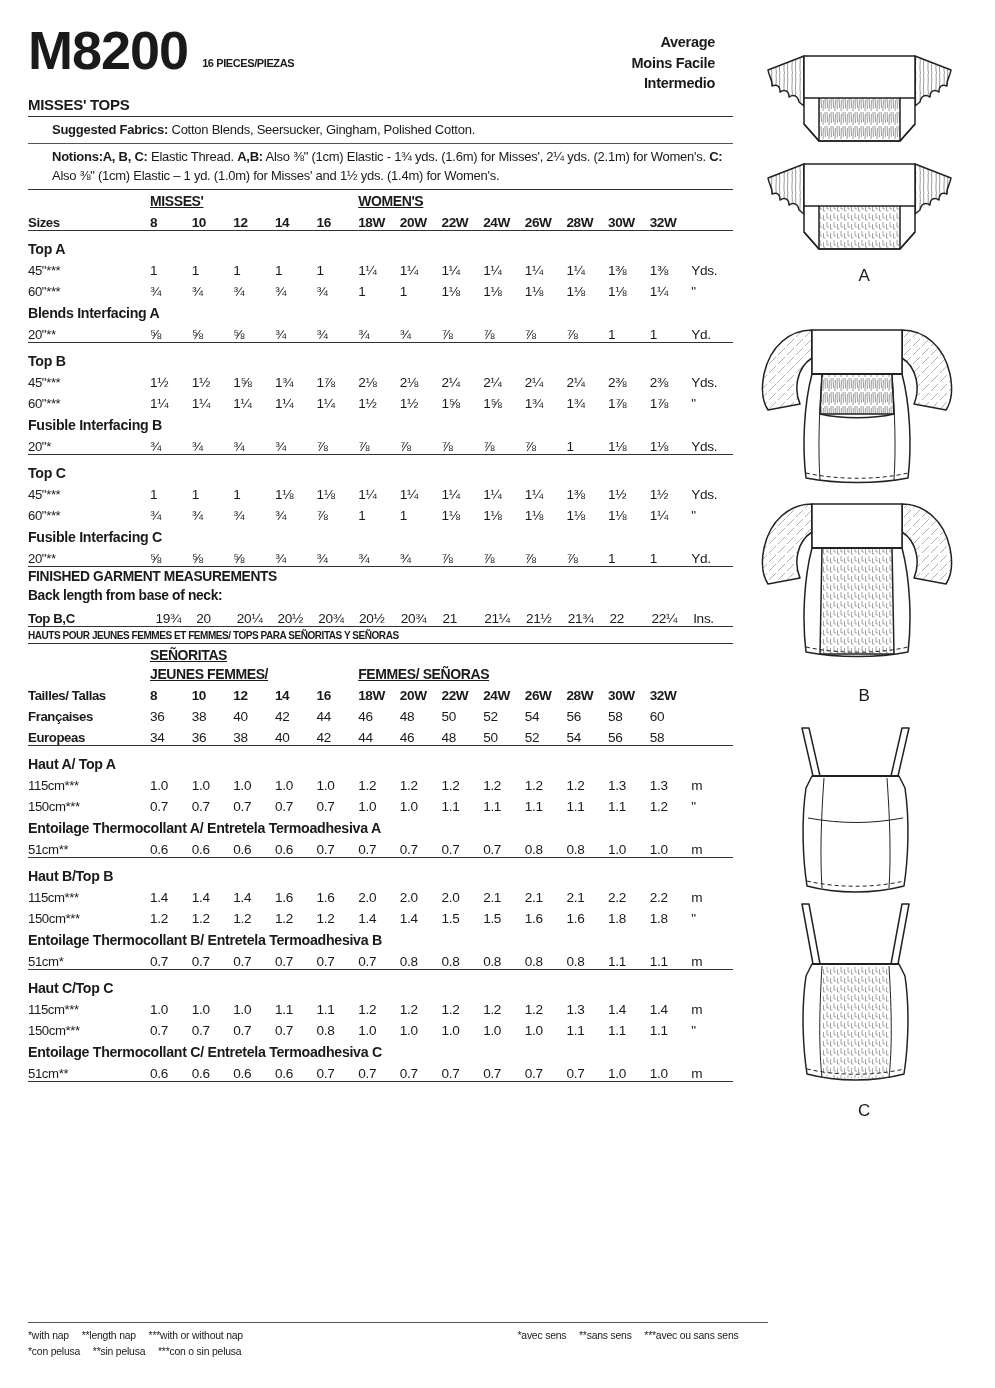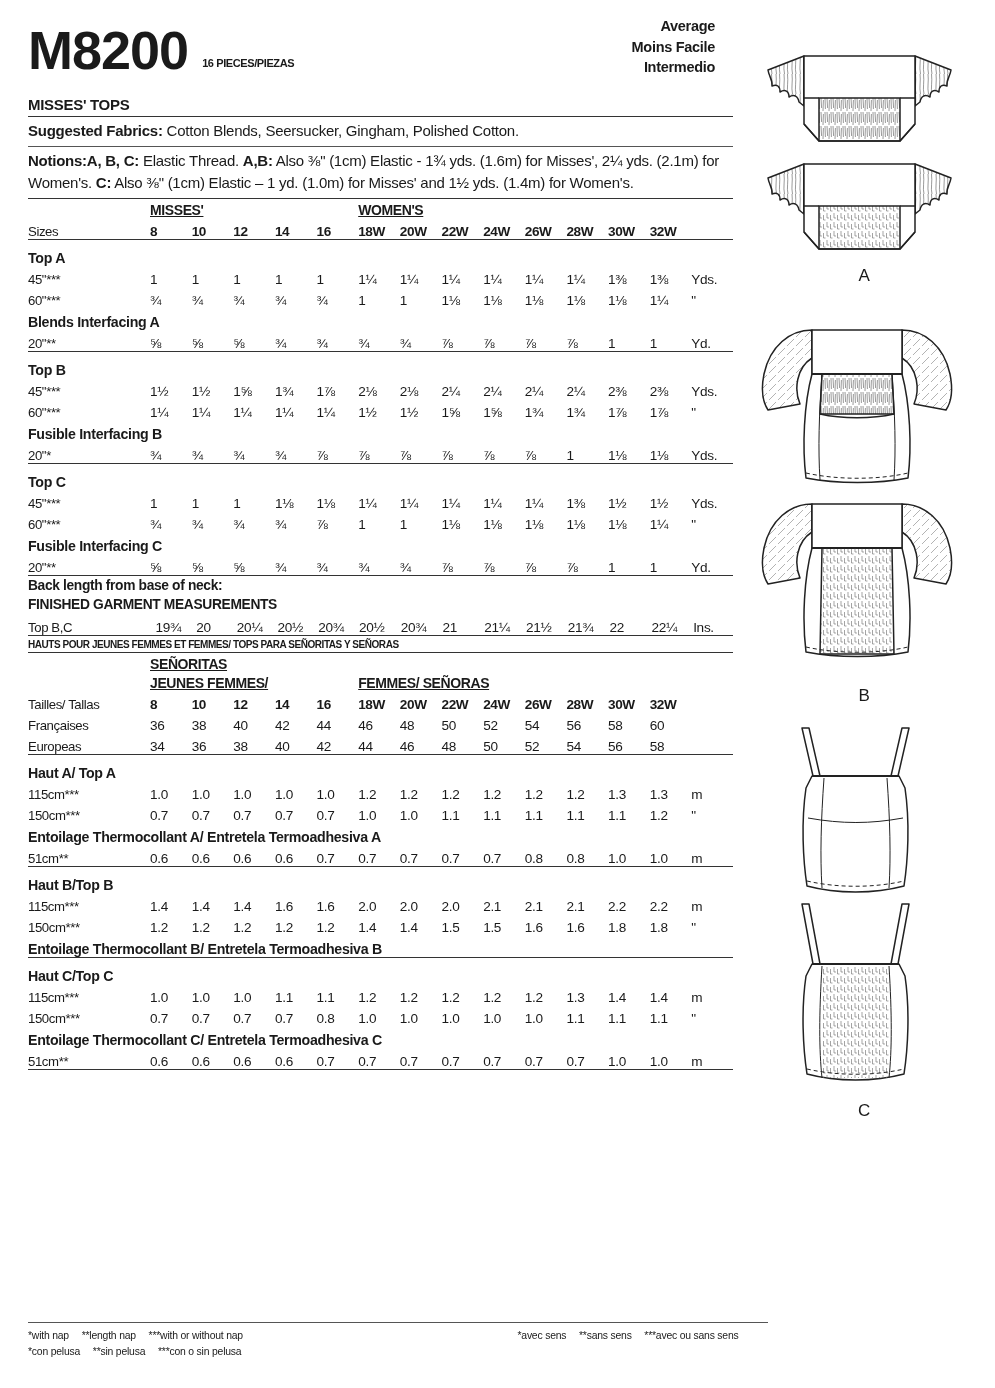--- a/index.html
+++ b/index.html
@@ -16,44 +16,44 @@
   .right{position:absolute;left:742px;top:14px;width:245px;}
 
   
   .hdr{display:flex;align-items:flex-end;gap:14px;height:62px;}
   .patnum{
     font-size:54px;font-weight:bold;letter-spacing:-1px;line-height:.95;
     font-family:"Liberation Sans", sans-serif;
   }
   .pieces{font-size:11px;font-weight:bold;letter-spacing:-.4px;padding-bottom:7px;}
   .diff{
-    position:absolute;right:258px;top:16px;width:190px;text-align:right;
+    position:absolute;right:258px;top:32px;width:190px;text-align:right;
     font-size:14.5px;font-weight:bold;line-height:1.42;letter-spacing:-.3px;
   }
   .cattitle{
     font-size:15px;font-weight:bold;letter-spacing:-.3px;
     padding-top:20px;padding-bottom:3px;
   }
   .rule{border-top:1.6px solid #333;}
   .rule-thin{border-top:1px solid #555;}
 
-  .fab,.not{font-size:15px;letter-spacing:-.25px;line-height:1.5;padding:3px 0 3px 0;}
+  .fab,.not{font-size:13px;letter-spacing:-.25px;line-height:1.5;padding:3px 0 3px 0;margin-left:24px;}
   .fab b,.not b{font-weight:bold;}
 
   
   table.sz{border-collapse:collapse;width:705px;table-layout:fixed;font-size:13.2px;}
   table.sz td{padding:0;vertical-align:bottom;white-space:nowrap;}
   .c-lbl{width:122px;text-align:left;}
   .c-num{width:39px;text-align:left;}
   .c-numw{width:40px;text-align:left;}
   .c-unit{width:38px;text-align:left;padding-left:3px;}
 
   .grouphd{font-weight:bold;font-size:14.2px;letter-spacing:-.3px;padding:3px 0 1px 0;}
   .rowlbl{font-size:13.2px;letter-spacing:-.4px;}
-  .rowlbl.b{font-weight:normal;}
+  .rowlbl.b{font-weight:bold;}
   .val{font-size:13.6px;letter-spacing:-.3px;}
   .hdrcell{font-weight:bold;font-size:13.6px;letter-spacing:-.4px;}
   .seg{font-weight:bold;font-size:14px;letter-spacing:-.4px;}
 
   tr.rowh td{height:19px;text-decoration:underline;}
   tr.rowv td{height:21px;}
   tr.rowg td{height:22px;}
 
   .bandhd{
     font-size:10px;font-weight:bold;letter-spacing:-.45px;
@@ -308,22 +308,22 @@
             <td class="c-numw val">⅞</td>
             <td class="c-numw val">1</td>
             <td class="c-numw val">1</td>
             <td class="c-unit val">Yd.</td>
           </tr>
         </tbody>
     </table>
 
     <div id="finished-block">
         <div class="rule"></div>
+        <div class="sub">FINISHED GARMENT MEASUREMENTS</div>
         <div class="sub">Back length from base of neck:</div>
-        <div class="sub">FINISHED GARMENT MEASUREMENTS</div>
         <table class="sz">
           <tbody>
             <tr class="rowv">
               <td class="c-lbl rowlbl b">Top B,C</td>
               <td class="c-num val">19¾</td>
               <td class="c-num val">20</td>
               <td class="c-num val">20¼</td>
               <td class="c-num val">20½</td>
               <td class="c-num val">20¾</td>
               <td class="c-numw val">20½</td>
@@ -501,20 +501,37 @@
             <td class="c-numw val">1.5</td>
             <td class="c-numw val">1.5</td>
             <td class="c-numw val">1.6</td>
             <td class="c-numw val">1.6</td>
             <td class="c-numw val">1.8</td>
             <td class="c-numw val">1.8</td>
             <td class="c-unit val">"</td>
           </tr>
           <tr class="rowg">
             <td class="grouphd" colspan="15">Entoilage Thermocollant B/ Entretela Termoadhesiva B</td>
+          </tr>
+          <tr class="rowv">
+            <td class="c-lbl rowlbl">51cm*</td>
+            <td class="c-num val">0.7</td>
+            <td class="c-num val">0.7</td>
+            <td class="c-num val">0.7</td>
+            <td class="c-num val">0.7</td>
+            <td class="c-num val">0.7</td>
+            <td class="c-numw val">0.7</td>
+            <td class="c-numw val">0.8</td>
+            <td class="c-numw val">0.8</td>
+            <td class="c-numw val">0.8</td>
+            <td class="c-numw val">0.8</td>
+            <td class="c-numw val">0.8</td>
+            <td class="c-numw val">1.1</td>
+            <td class="c-numw val">1.1</td>
+            <td class="c-unit val">m</td>
           </tr>
           <tr>
             <td colspan="15" style="border-top: 1.8px solid rgb(51, 51, 51); height: 4px;"></td>
           </tr>
           <tr class="rowg">
             <td class="grouphd" colspan="15">Haut C/Top C</td>
           </tr>
           <tr class="rowv">
             <td class="c-lbl rowlbl">115cm***</td>
             <td class="c-num val">1.0</td>

